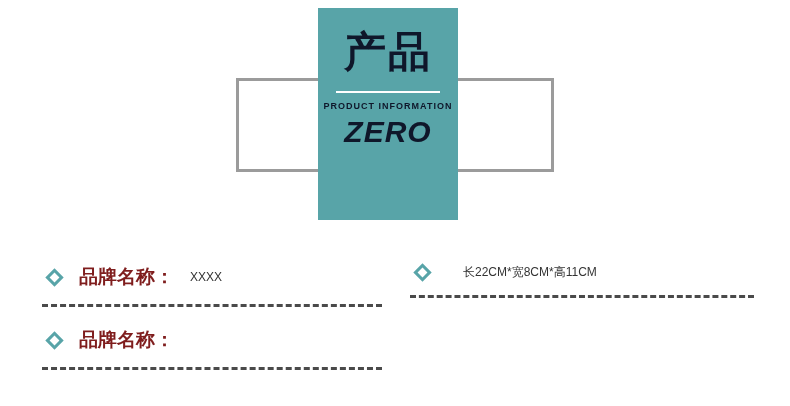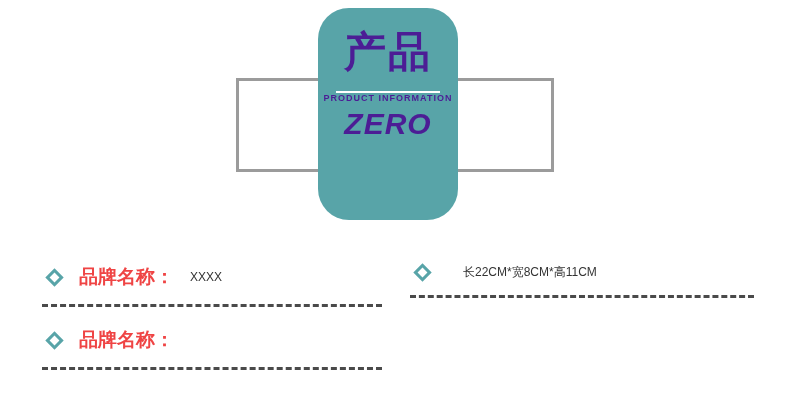--- a/index.html
+++ b/index.html
@@ -29,38 +29,38 @@
   .banner {
     position: absolute;
     left: 318px;
     top: 8px;
     width: 140px;
     height: 212px;
     background: #58a4a8;
     display: flex;
     flex-direction: column;
     align-items: center;
-    color: #4c1d95;
-    border-radius: 31px;
+    color: #0f172a;
   }
   .banner-title {
     margin-top: 18px;
     font-size: 42px;
     line-height: 1.22;
     font-weight: bold;
     text-align: center;
     letter-spacing: 2px;
   }
   .banner-divider {
     width: 104px;
     height: 2px;
     background: #ffffff;
     margin-top: 14px;
   }
   .banner-subtitle {
+    margin-top: 8px;
     font-size: 9px;
     letter-spacing: 1px;
     font-weight: bold;
     white-space: nowrap;
   }
   .banner-brand {
     margin-top: 4px;
     font-size: 30px;
     font-weight: bold;
     letter-spacing: 1px;
@@ -87,21 +87,21 @@
     width: 13px;
     height: 13px;
     border: 3px solid #58a4a8;
     transform: rotate(45deg);
     margin: 0 18px 0 6px;
     flex: 0 0 auto;
   }
   .item-label {
     font-size: 19px;
     font-weight: bold;
-    color: #ef4444;
+    color: #7f1d1d;
     white-space: nowrap;
   }
   .item-value {
     font-size: 12px;
     color: #333333;
     margin-left: 16px;
     white-space: nowrap;
   }
   .dashed {
     margin-top: 14px;

